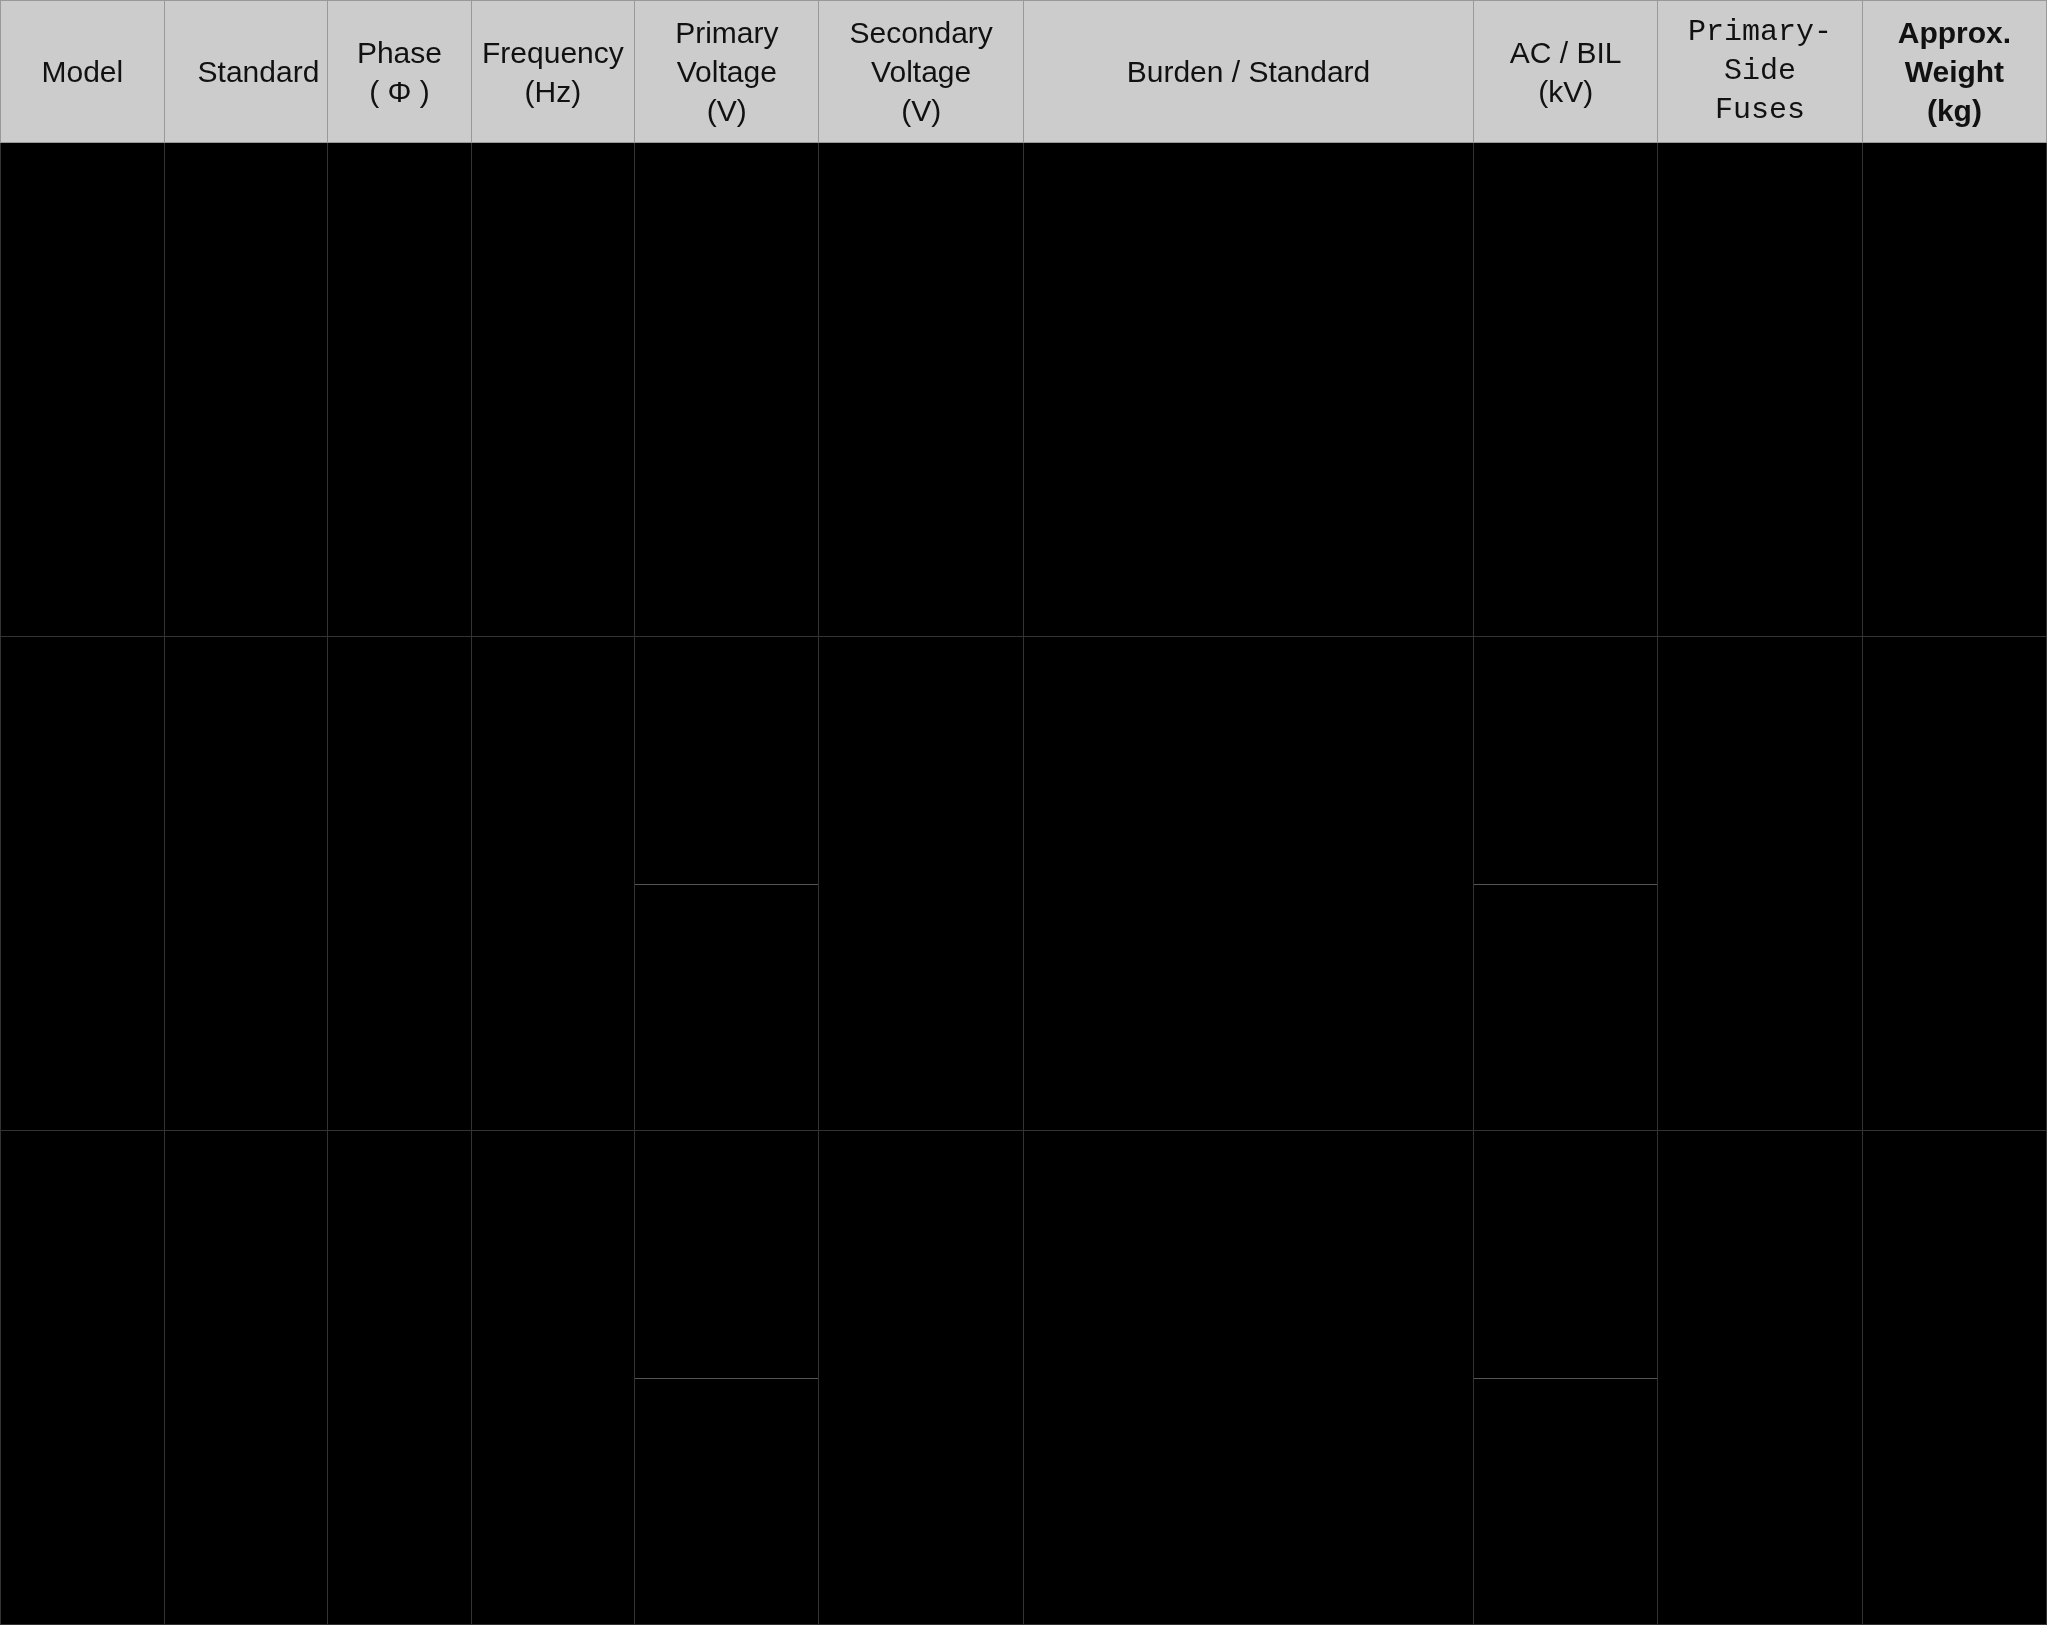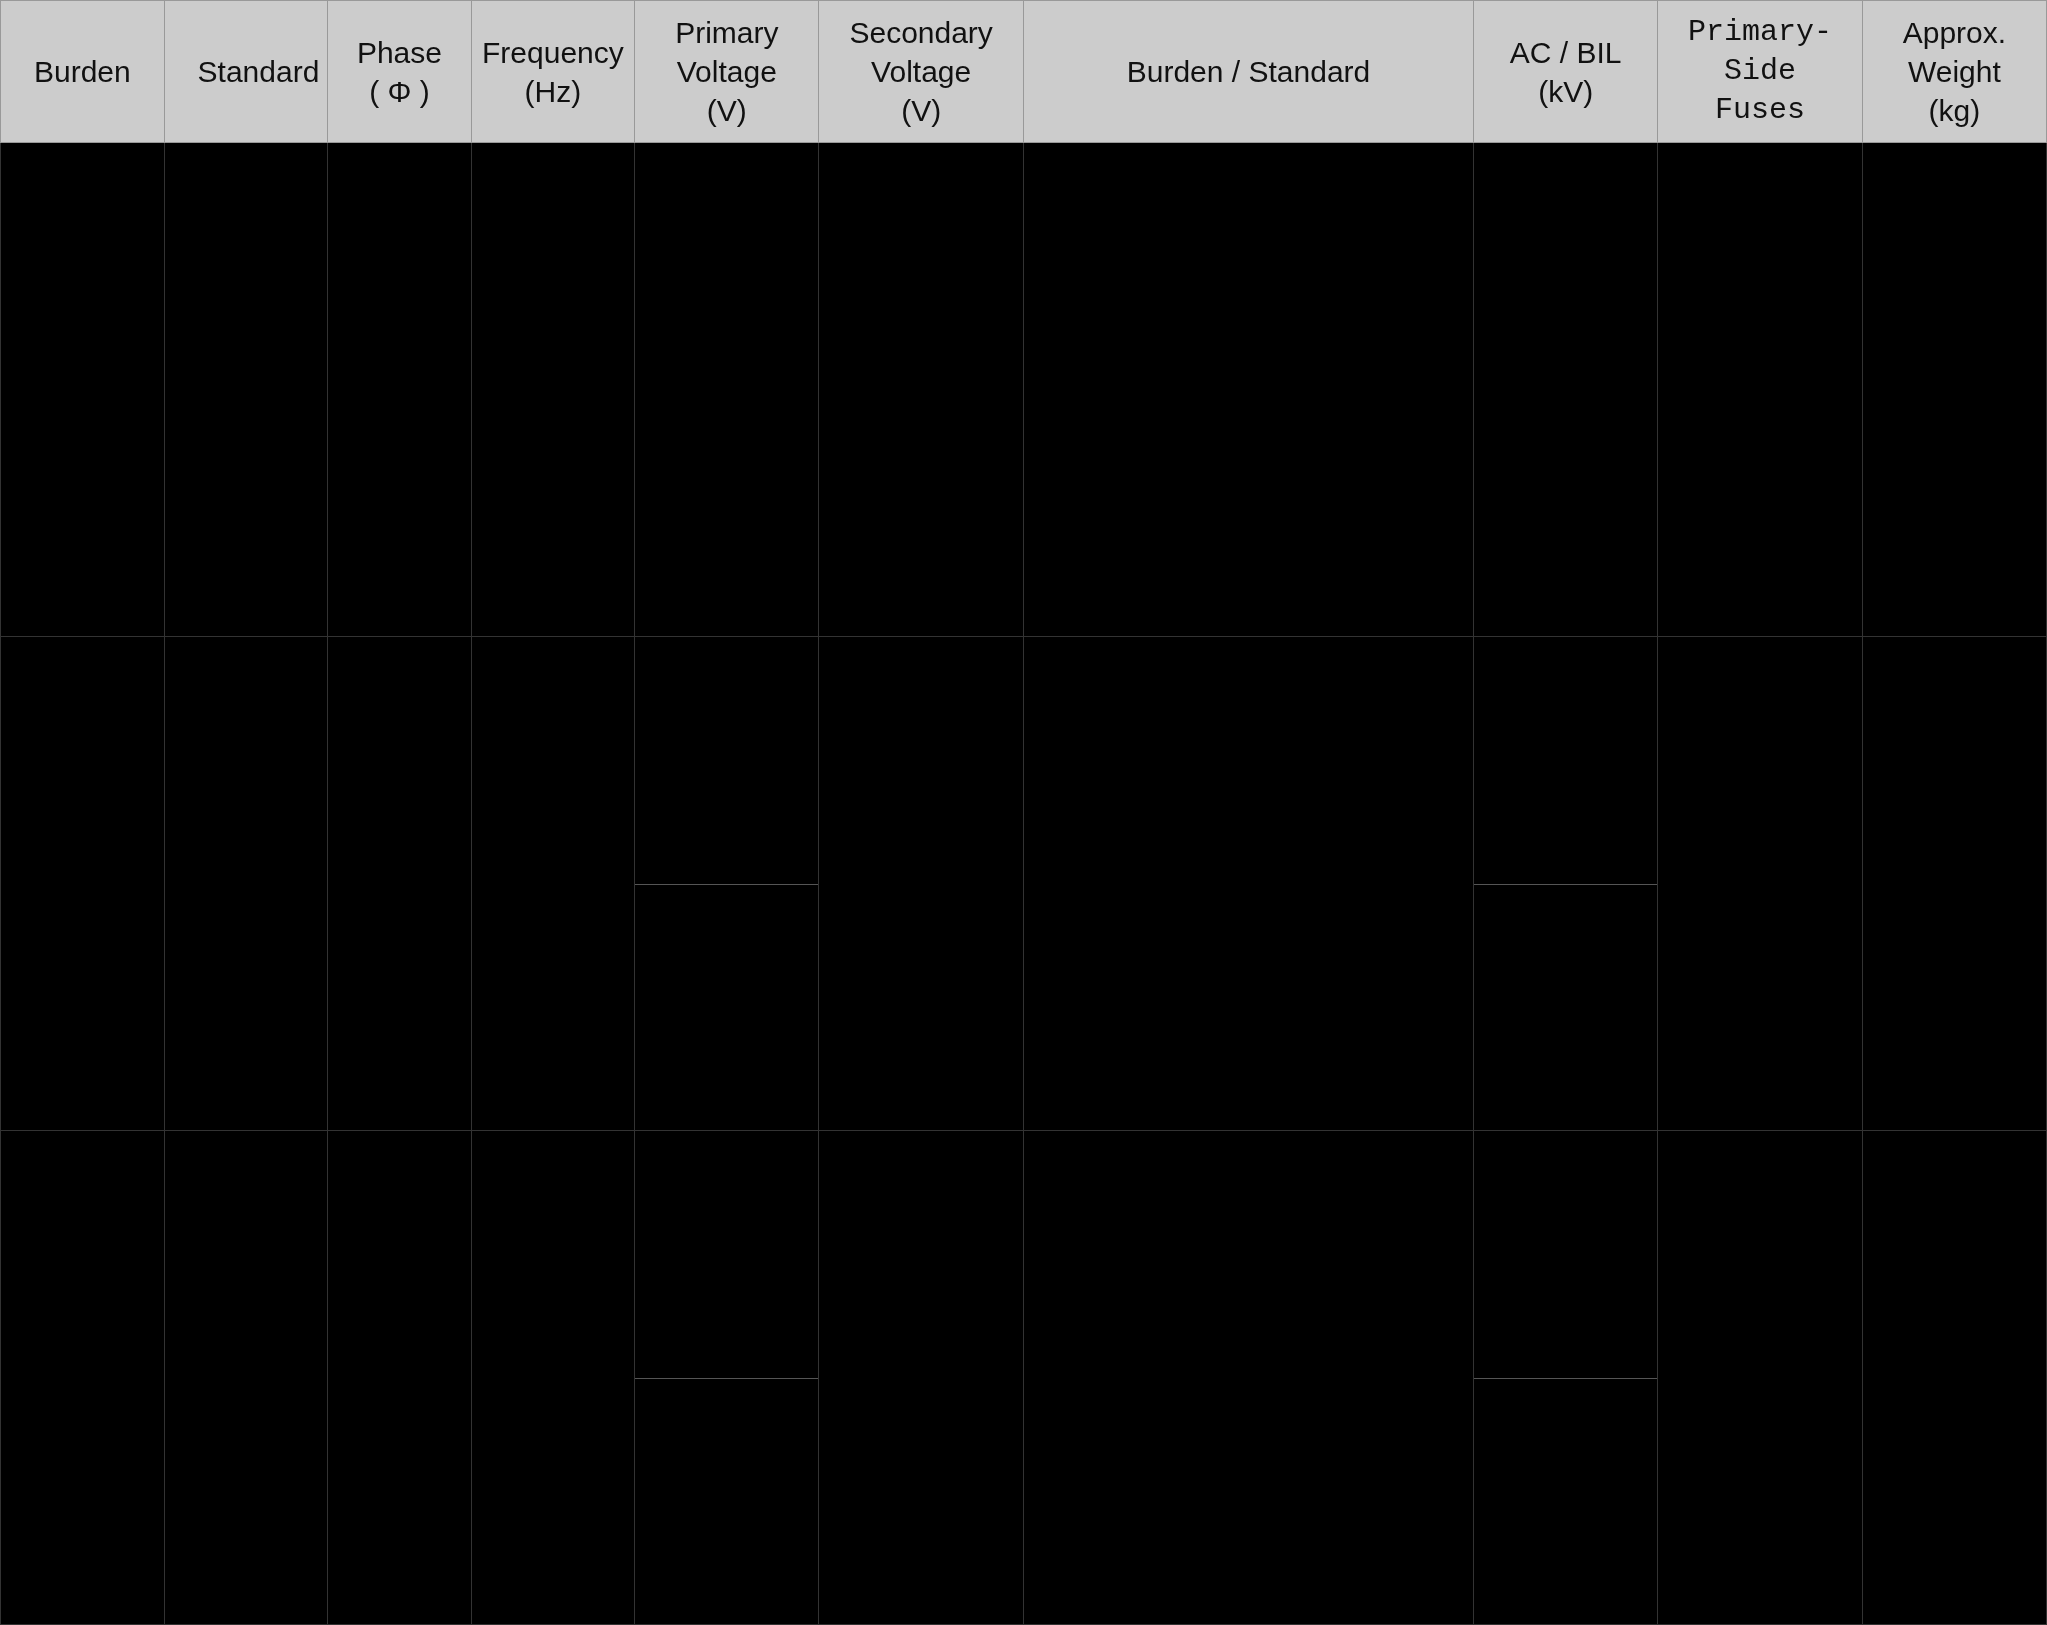--- a/index.html
+++ b/index.html
@@ -108,30 +108,30 @@
       height: calc((1625px - 160px) / 3);
     }
   </style>
 </head>
 <body>
 
 <div class="table-container">
   <table>
     <thead>
       <tr>
-        <th style="width:8%;">Burden</th>
+        <th style="width:8%;">Model</th>
         <th style="width:8%;text-align:right;">Standard</th>
         <th style="width:7%;">Phase<br>( Φ )</th>
         <th style="width:8%;">Frequency<br>(Hz)</th>
         <th style="width:9%;">Primary<br>Voltage<br>(V)</th>
         <th style="width:10%;">Secondary<br>Voltage<br>(V)</th>
         <th style="width:22%;">Burden / Standard</th>
         <th style="width:9%;">AC / BIL<br>(kV)</th>
         <th style="width:10%;font-family:Liberation Mono, monospace;">Primary-<br>Side<br>Fuses</th>
-        <th style="width:9%;">Approx.<br>Weight<br>(kg)</th>
+        <th style="width:9%;font-weight:bold;">Approx.<br>Weight<br>(kg)</th>
       </tr>
     </thead>
     <tbody>
       <tr>
         <td></td>
         <td></td>
         <td></td>
         <td></td>
         <td></td>
         <td></td>

